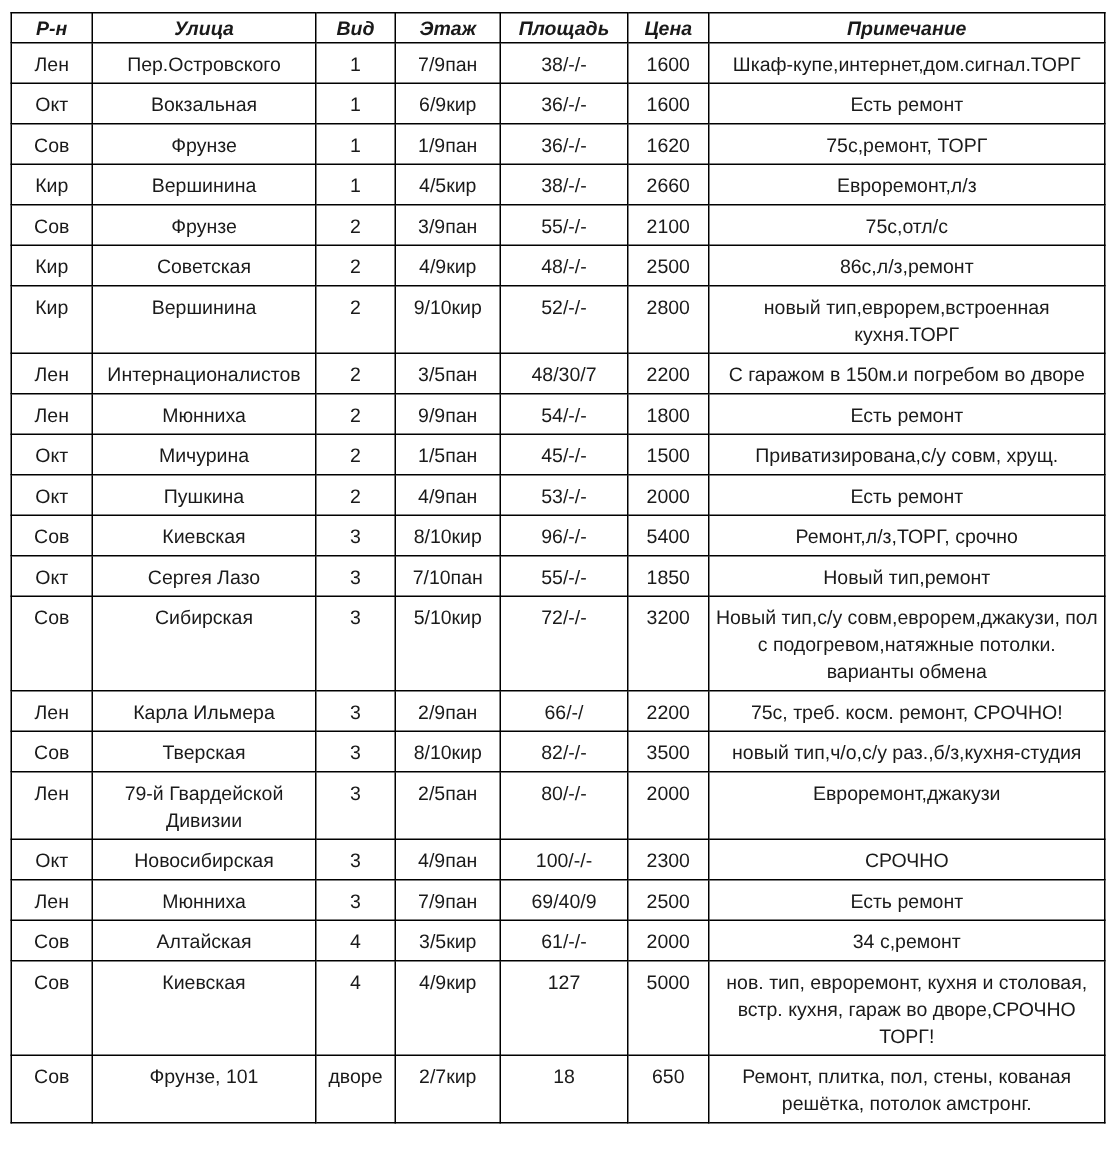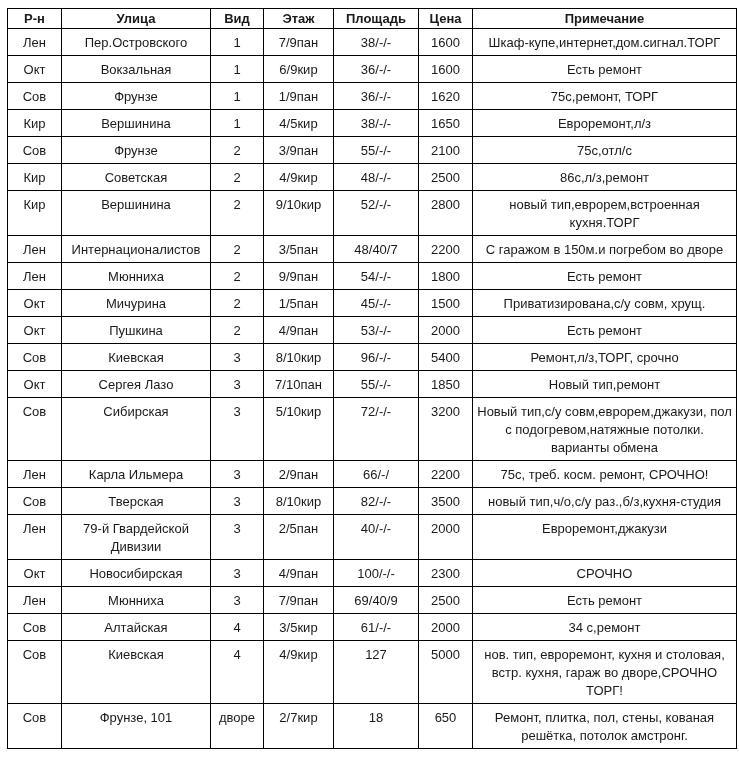--- a/index.html
+++ b/index.html
@@ -2,21 +2,21 @@
 <html><head>
 <meta charset="utf-8">
 <style>
   html, body { margin:0; padding:0; background:#ffffff; }
   body { width:739px; height:766px; position:relative; overflow:hidden;
          font-family:"Liberation Sans", "DejaVu Sans", sans-serif; color:#1a1a1a; }
   table.listings { position:absolute; left:7px; top:8px; border-collapse:collapse;
                    table-layout:fixed; width:729px; font-size:13px; }
   table.listings th, table.listings td { border:1.3px solid #000; text-align:center;
                    vertical-align:top; padding:5px 3px 0 3px; line-height:18px; box-sizing:border-box; }
-  table.listings th { font-weight:bold; height:20px; vertical-align:middle; padding-top:0; }
+  table.listings th { font-style:italic; font-weight:bold; height:20px; vertical-align:middle; padding-top:0; }
   td.note { padding-left:4px; padding-right:4px; }
 </style>
 </head>
 <body>
 
 <table class="listings">
   <colgroup>
     <col style="width:54px">
       <col style="width:149px">
       <col style="width:53px">
@@ -63,21 +63,21 @@
         <td>36/-/-</td>
         <td>1620</td>
         <td class="note">75с,ремонт, ТОРГ</td>
       </tr>
       <tr style="height: 27px;">
         <td>Кир</td>
         <td>Вершинина</td>
         <td>1</td>
         <td>4/5кир</td>
         <td>38/-/-</td>
-        <td>1650</td>
+        <td>2660</td>
         <td class="note">Евроремонт,л/з</td>
       </tr>
       <tr style="height: 27px;">
         <td>Сов</td>
         <td>Фрунзе</td>
         <td>2</td>
         <td>3/9пан</td>
         <td>55/-/-</td>
         <td>2100</td>
         <td class="note">75с,отл/с</td>
@@ -98,21 +98,21 @@
         <td>9/10кир</td>
         <td>52/-/-</td>
         <td>2800</td>
         <td class="note">новый тип,еврорем,встроенная кухня.ТОРГ</td>
       </tr>
       <tr style="height: 27px;">
         <td>Лен</td>
         <td>Интернационалистов</td>
         <td>2</td>
         <td>3/5пан</td>
-        <td>48/40/7</td>
+        <td>48/30/7</td>
         <td>2200</td>
         <td class="note">С гаражом в 150м.и погребом во дворе</td>
       </tr>
       <tr style="height: 27px;">
         <td>Лен</td>
         <td>Мюнниха</td>
         <td>2</td>
         <td>9/9пан</td>
         <td>54/-/-</td>
         <td>1800</td>
@@ -179,21 +179,21 @@
         <td>8/10кир</td>
         <td>82/-/-</td>
         <td>3500</td>
         <td class="note">новый тип,ч/о,с/у раз.,б/з,кухня-студия</td>
       </tr>
       <tr style="height: 45px;">
         <td>Лен</td>
         <td>79-й Гвардейской Дивизии</td>
         <td>3</td>
         <td>2/5пан</td>
-        <td>40/-/-</td>
+        <td>80/-/-</td>
         <td>2000</td>
         <td class="note">Евроремонт,джакузи</td>
       </tr>
       <tr style="height: 27px;">
         <td>Окт</td>
         <td>Новосибирская</td>
         <td>3</td>
         <td>4/9пан</td>
         <td>100/-/-</td>
         <td>2300</td>

